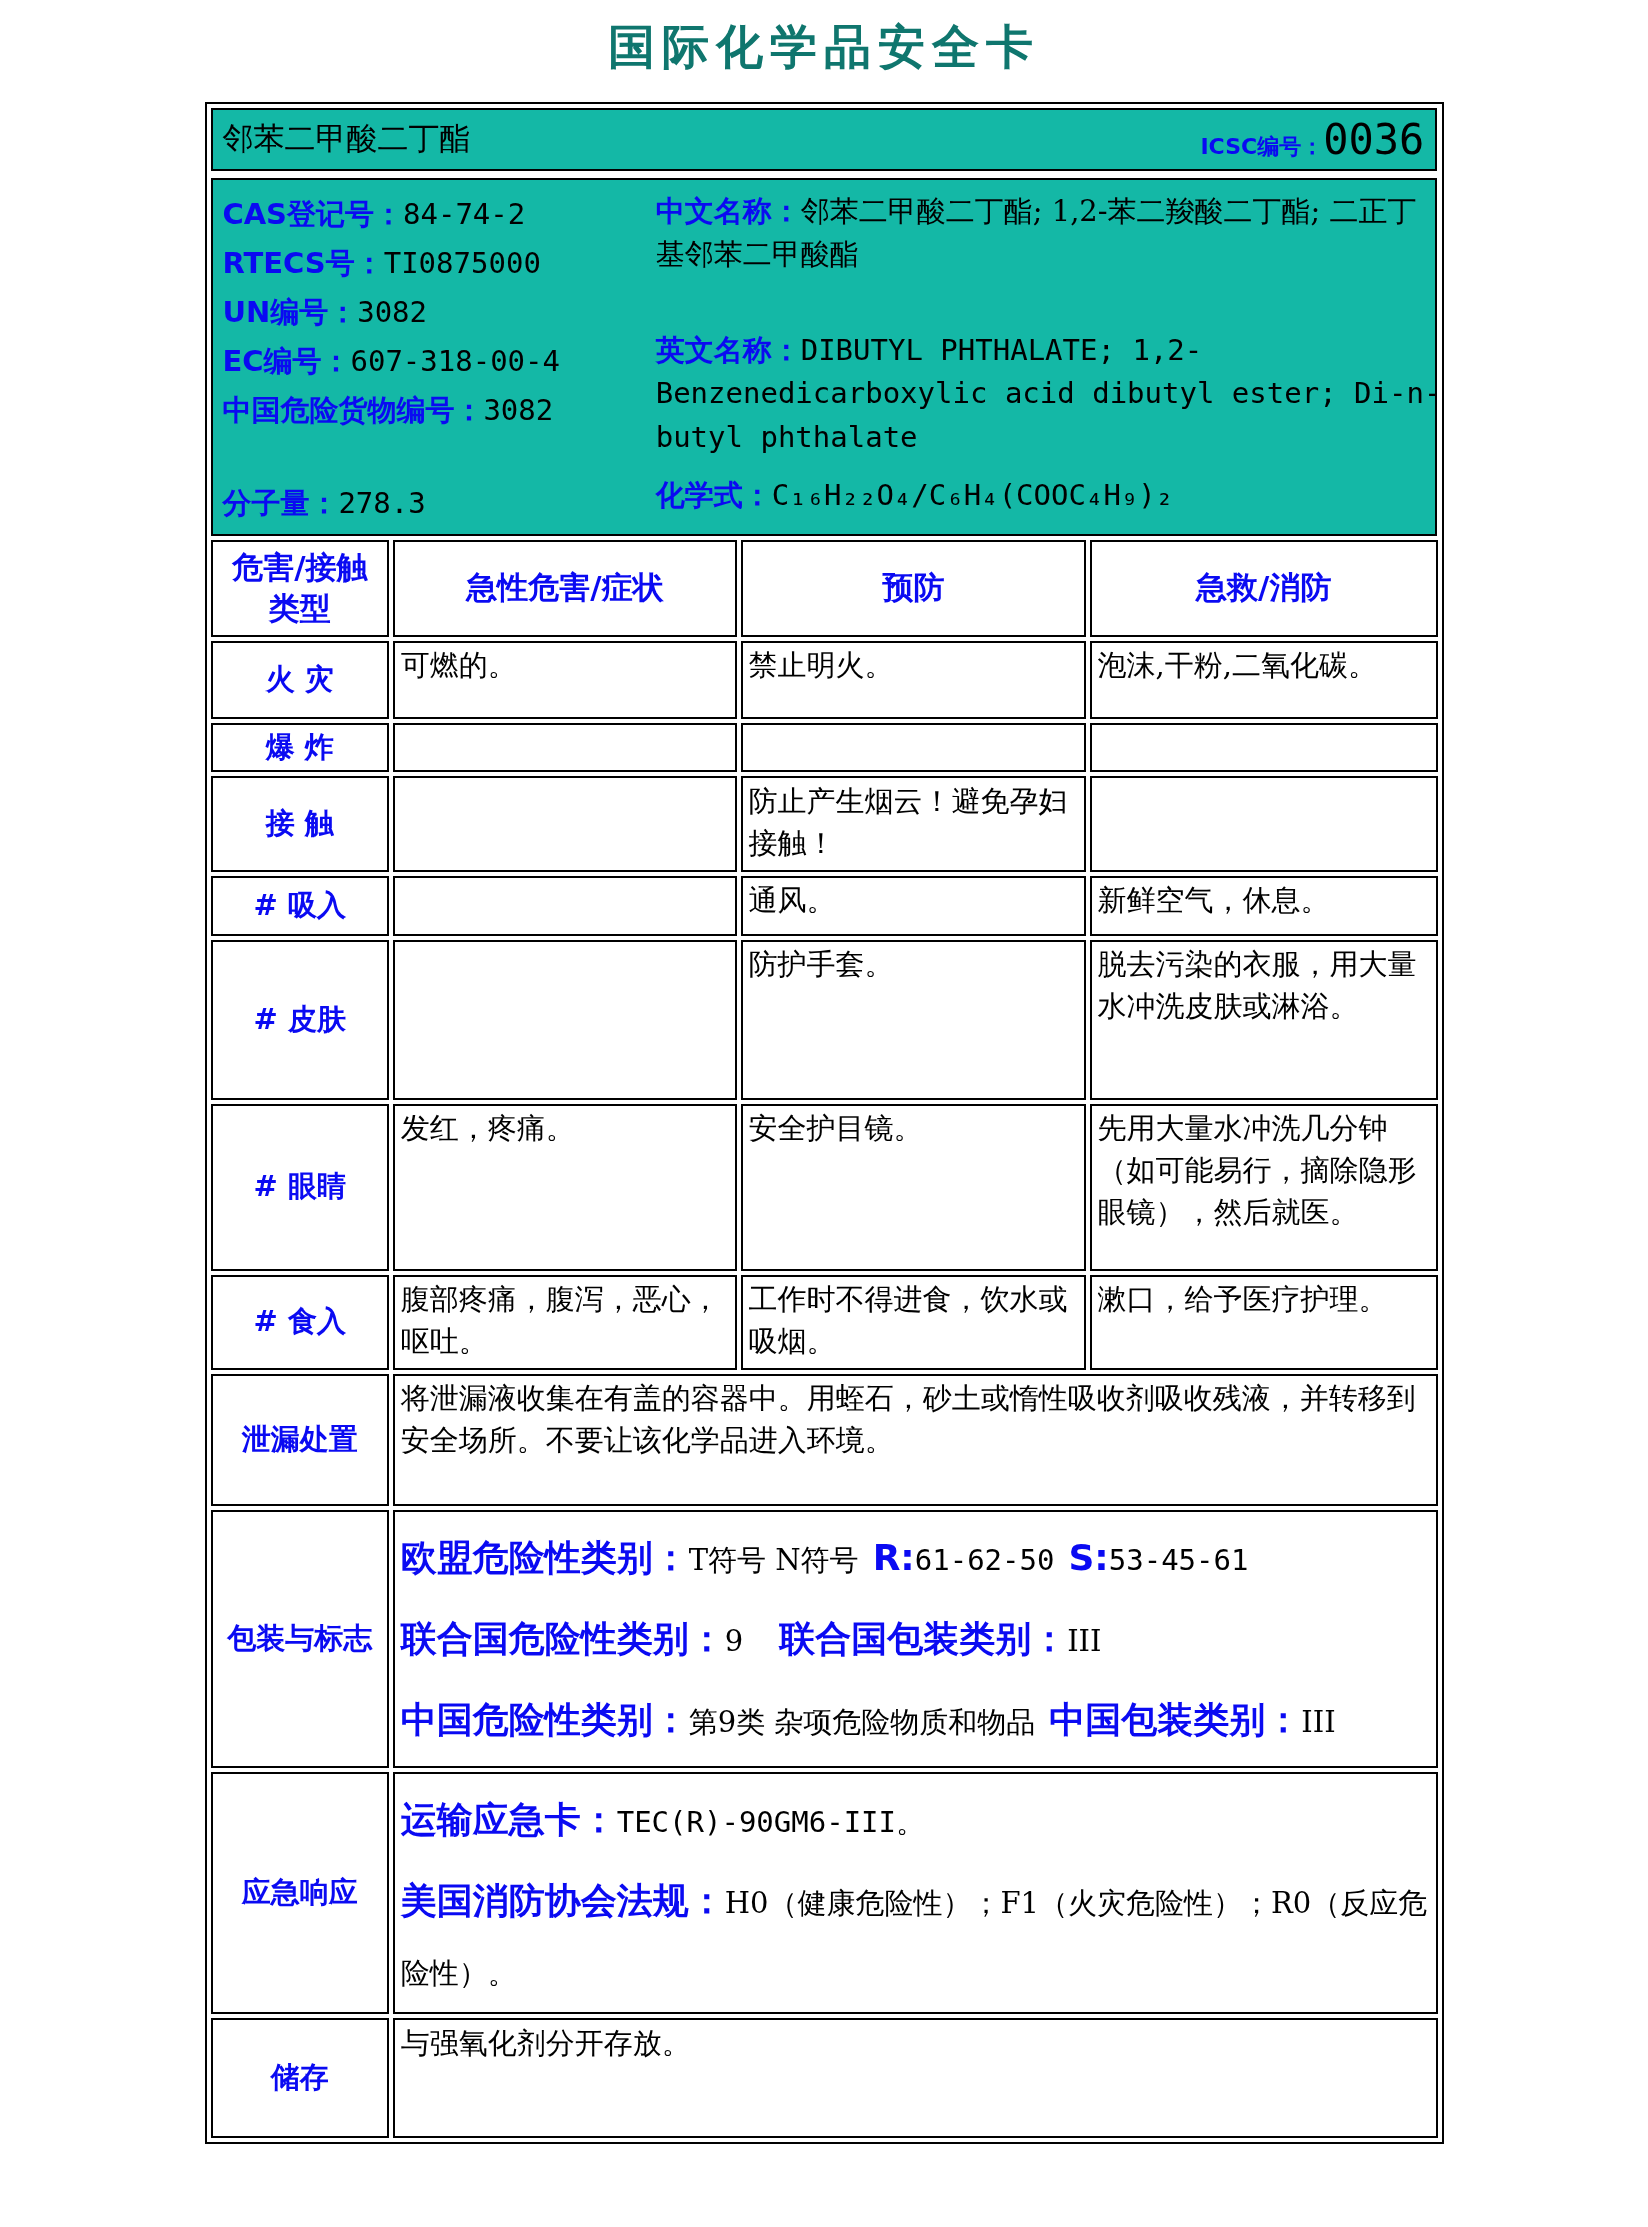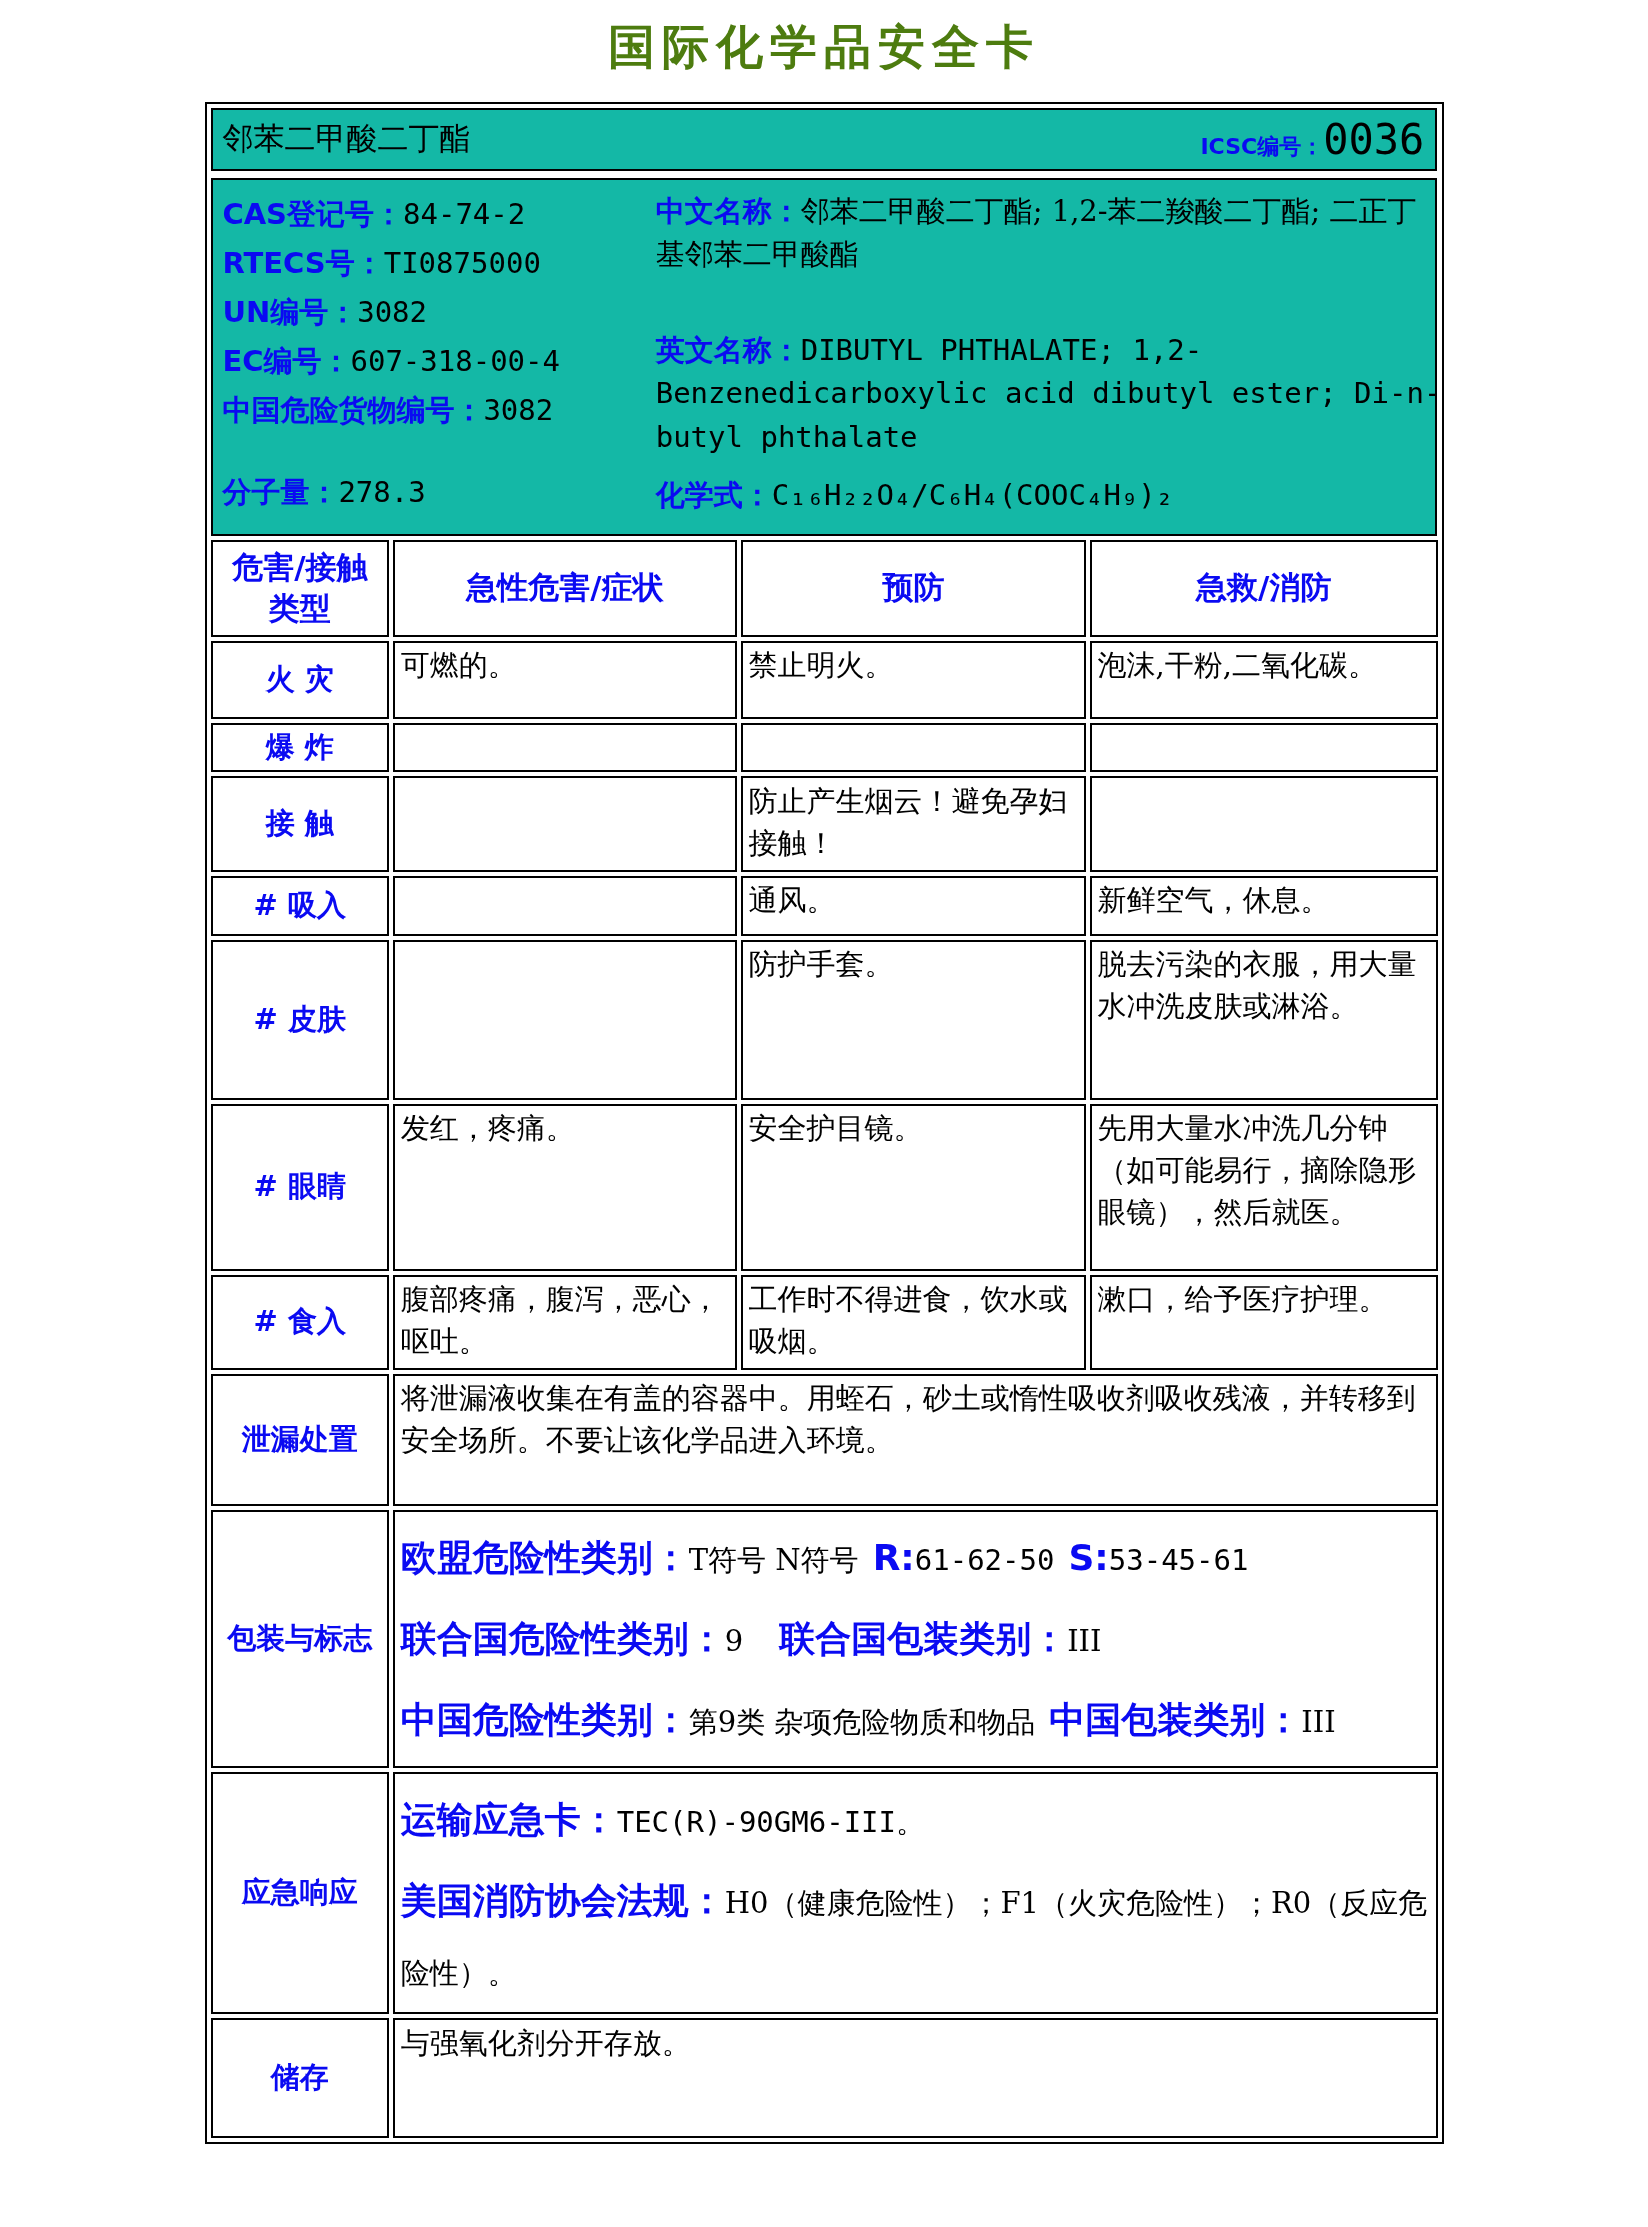--- a/index.html
+++ b/index.html
@@ -5,21 +5,21 @@
   html,body { margin:0; padding:0; background:#ffffff; }
   .page {
     width: 1648px; height: 2227px; background:#fff;
     position: relative; overflow: hidden;
     font-family: "DejaVu Sans", "Liberation Sans", sans-serif;
     padding-top: 21px; box-sizing: border-box;
   }
   .title {
     margin: 0 0 29px 0; text-align: center;
     font-size: 47px; line-height: 1.1; font-weight: bold;
-    letter-spacing: 7px; color: #4d7c0f;
+    letter-spacing: 7px; color: #0f766e;
     font-family: "DejaVu Sans", "Liberation Sans", sans-serif;
   }
   .card {
     width: 1239px; margin: 0 auto; background:#fff;
     border: 2.8px solid #000; box-sizing: border-box;
     padding: 4.2px 4.2px 0 4.2px;
   }
   .sec { border: 2.1px solid #000; box-sizing: border-box; background:#14b8a6; }
   .sec + .sec { margin-top: 7px; }
 
@@ -27,21 +27,21 @@
   .headsec {
     height: 63px; display: flex; align-items: center;
     justify-content: space-between; padding: 0 11px 0 9.7px;
   }
   .substance { font-family: "DejaVu Serif", "Liberation Serif", serif; font-size: 31px; color:#000; }
 
   
   .idsec { height: 358px; position: relative; font-size: 29px; }
   .id-left { position: absolute; top: 14px; left: 9.7px; }
   .id-left p { margin: 0 0 9px 0; line-height: 1.38; white-space: nowrap; }
-  .id-mw { position: absolute; left: 9.7px; bottom: 21px; }
+  .id-mw { position: absolute; left: 9.7px; bottom: 10px; }
   .id-right { position: absolute; top: 9.7px; left: 443px; width: 787px; }
   .id-right .cnp { margin: 0 0 52px 0; line-height: 1.5; }
   .id-right .enp { margin: 0; line-height: 1.5; }
   .id-formula { position: absolute; left: 443px; bottom: 18px; }
 
   .blab {
     color: #0a0af2; font-weight: bold;
     font-family: "DejaVu Sans", "Liberation Sans", sans-serif;
   }
   .val  { color:#000; font-family: "DejaVu Serif", "Liberation Serif", serif; font-weight: normal; }

